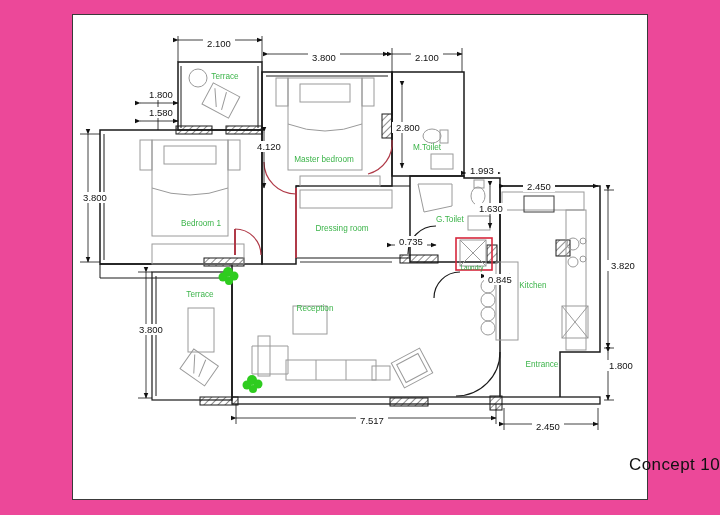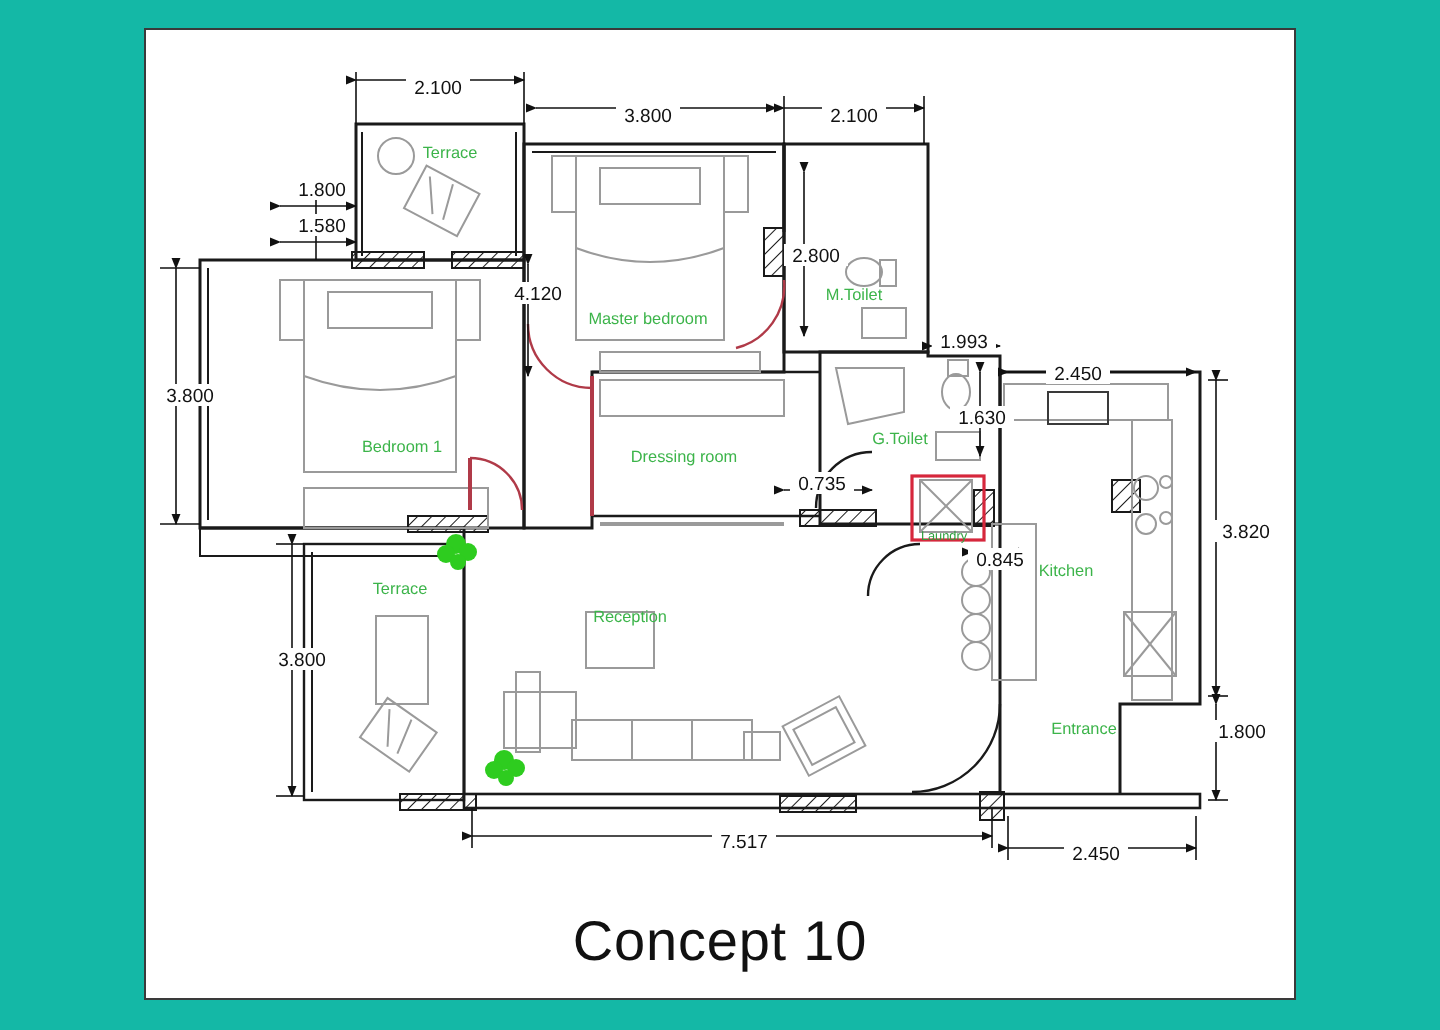--- a/index.html
+++ b/index.html
@@ -1,23 +1,23 @@
 <!DOCTYPE html>
 <html><head>
 <meta charset="utf-8">
 <style>
   html,body{margin:0;padding:0;background:#ffffff;}
   body{width:720px;height:515px;overflow:hidden;
        font-family:"Liberation Sans", sans-serif;}
-  #stage{position:relative;width:720px;height:515px;background:#14b8a6;}
+  #stage{position:relative;width:720px;height:515px;background:#ec4899;}
   #frame{position:absolute;left:72px;top:14px;width:576px;height:486px;
          border:1.5px solid #3a3a3a;box-sizing:border-box;background:#fff;}
   svg{position:absolute;left:0;top:0;}
-  .ttl{position:absolute;left:0;top:455px;width:720px;text-align:center;
-       font-size:28px;color:#111;letter-spacing:.4px;}
+  .ttl{position:absolute;left:0;top:455px;width:720px;text-align:right;
+       font-size:17px;color:#111;letter-spacing:.4px;}
   .dim{font:9.5px "Liberation Sans", sans-serif;fill:#111;}
   .rm{font:8.2px "Liberation Sans", sans-serif;fill:#3cb44a;}
   .rmsm{font:6.4px "Liberation Sans", sans-serif;fill:#2f9e3d;}
 </style>
 </head>
 <body>
 
 <div id="stage">
 
   <div id="frame"></div>

